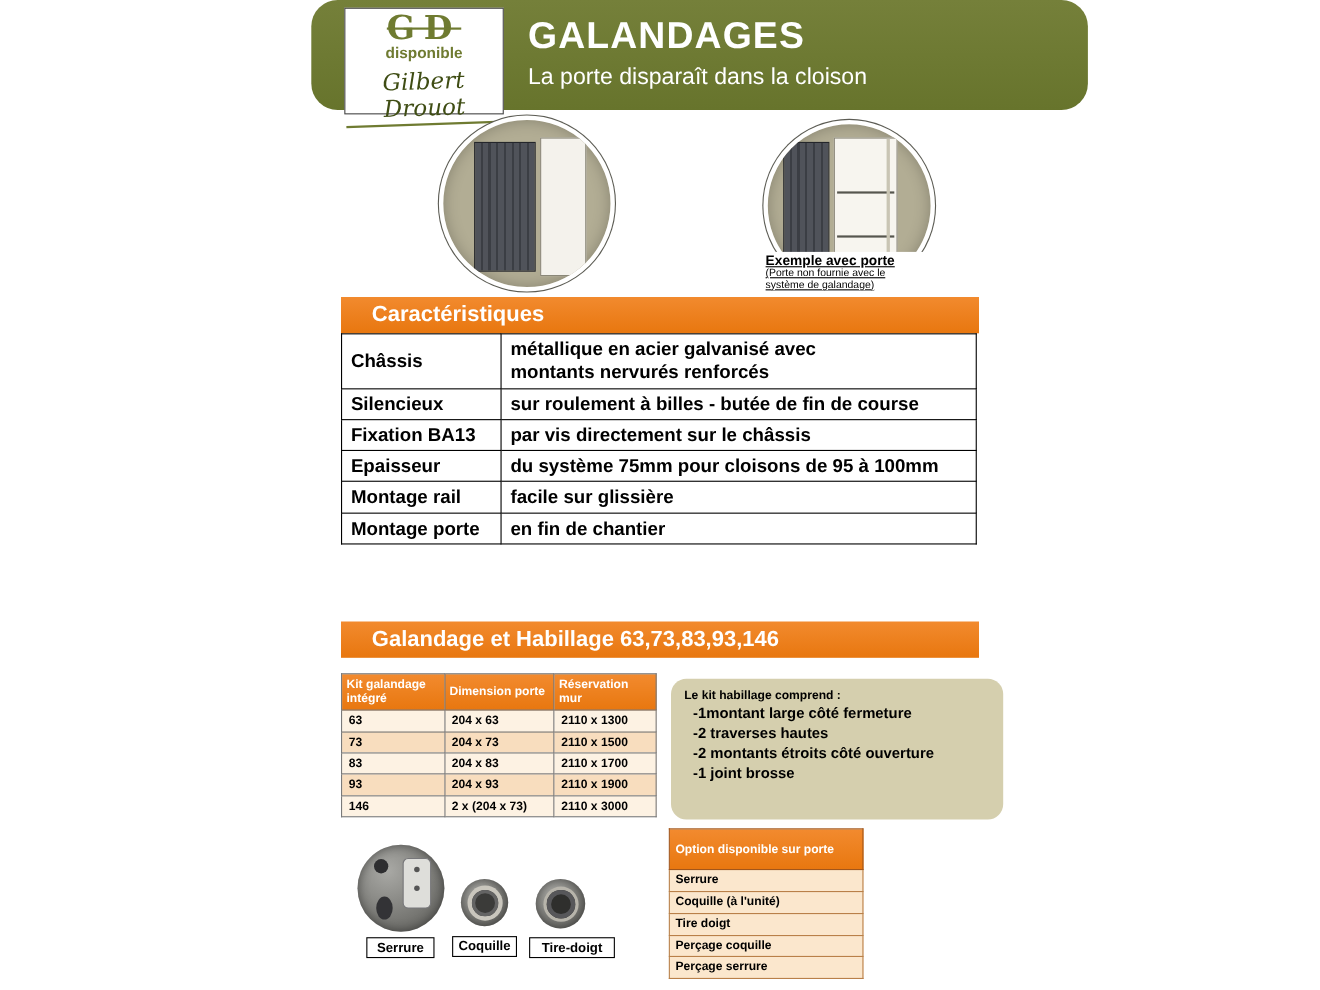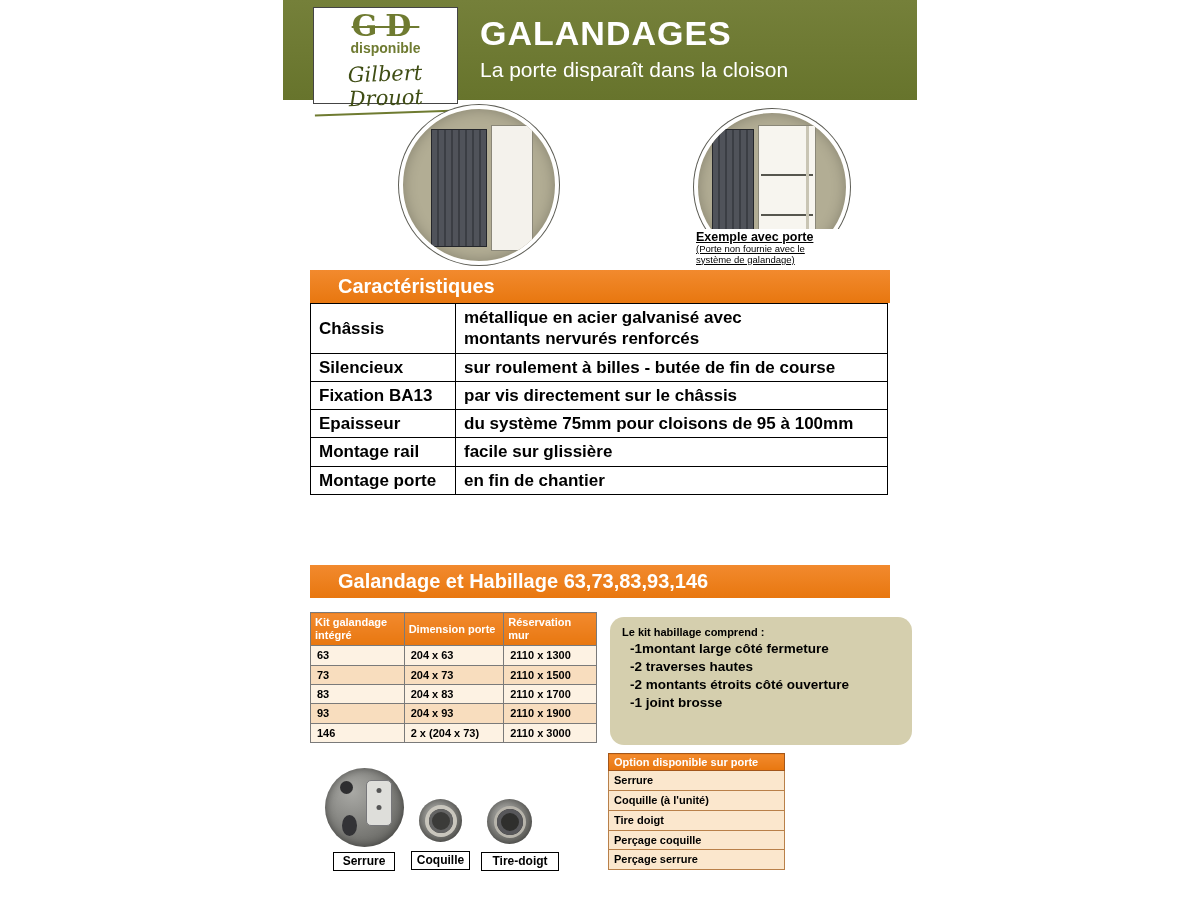--- a/index.html
+++ b/index.html
@@ -1,22 +1,22 @@
 <!DOCTYPE html>
 <html><head>
 <meta charset="utf-8">
 <style>
   * { margin:0; padding:0; box-sizing:border-box; }
   html,body { background:#ffffff; }
   body { font-family:"Liberation Sans", sans-serif; color:#000; }
   .page { position:relative; width:1200px; height:900px; background:#fff; overflow:hidden; }
 
   
-  .header-band { position:absolute; left:283px; top:0; width:634px; height:100px;
-                 background:linear-gradient(180deg,#75803a,#67742c); }
+  .header-band { position:absolute; left:283px; top:0; width:706px; height:100px;
+                 background:linear-gradient(180deg,#75803a,#67742c);border-radius:24px; }
   .logo-box { position:absolute; left:30px; top:7px; width:145px; height:97px;
               background:#fff; border:1px solid #444; text-align:center; padding-top:3px; }
   .logo-gd { font-family:"DejaVu Serif", serif; font-size:30px; font-weight:bold;
              color:#6f7b31; letter-spacing:8px; line-height:30px;
              text-decoration:line-through; text-decoration-thickness:2px; }
   .logo-menuiseries { font-size:14px; font-weight:bold; color:#6f7b31; line-height:15px; }
   .logo-signature { display:inline-block; font-family:"DejaVu Serif", serif; font-style:italic;
              font-size:21px; color:#3f4d14; margin-top:6px; border-bottom:2px solid #6f7b31;
              padding:0 4px 2px 4px; transform:rotate(-2deg); }
   .page-title { position:absolute; left:197px; top:14px; font-size:34px; font-weight:bold;
@@ -104,21 +104,21 @@
   .acc-label { position:absolute; background:#fff; border:1px solid #000; font-size:12px;
                font-weight:bold; text-align:center; height:19px; line-height:17px; }
   .lbl-serrure { left:333px; top:852px; width:62px; }
   .lbl-coquille { left:411px; top:851px; width:59px; }
   .lbl-tire { left:481px; top:852px; width:78px; }
 
   
   .options-table { position:absolute; left:608px; top:753px; width:177px;
                    border-collapse:collapse; font-size:11px; }
   .options-table th { background:linear-gradient(180deg,#f28a2e,#e8770f); color:#fff;
-                      text-align:left; padding:2px 5px; border:1px solid #a3561a;
+                      text-align:left; padding:12px 5px; border:1px solid #a3561a;
                       font-size:11px; font-weight:bold; }
   .options-table td { background:#fbe7cd; border:1px solid #b98049; padding:2px 5px;
                       font-weight:bold; line-height:1.35; }
 </style>
 </head>
 <body>
 
 <div class="page">
 
   <div class="header-band">

